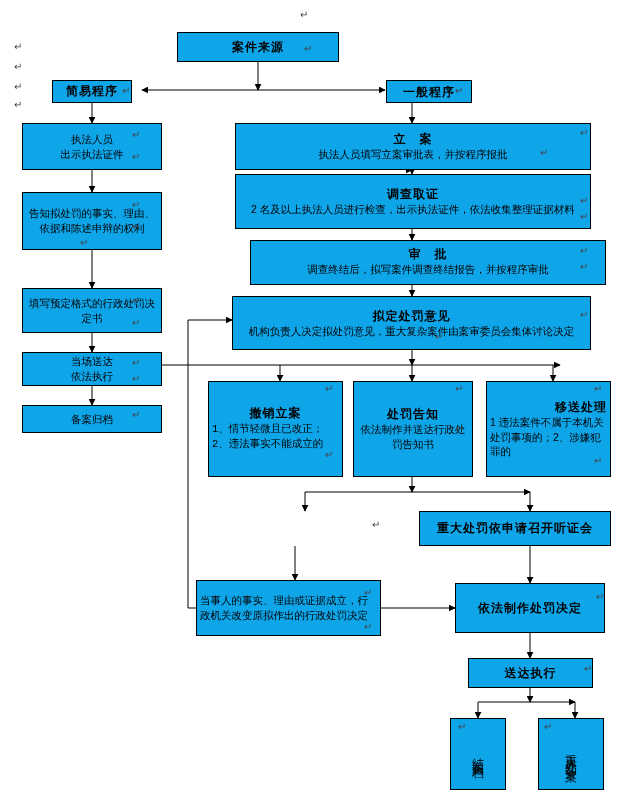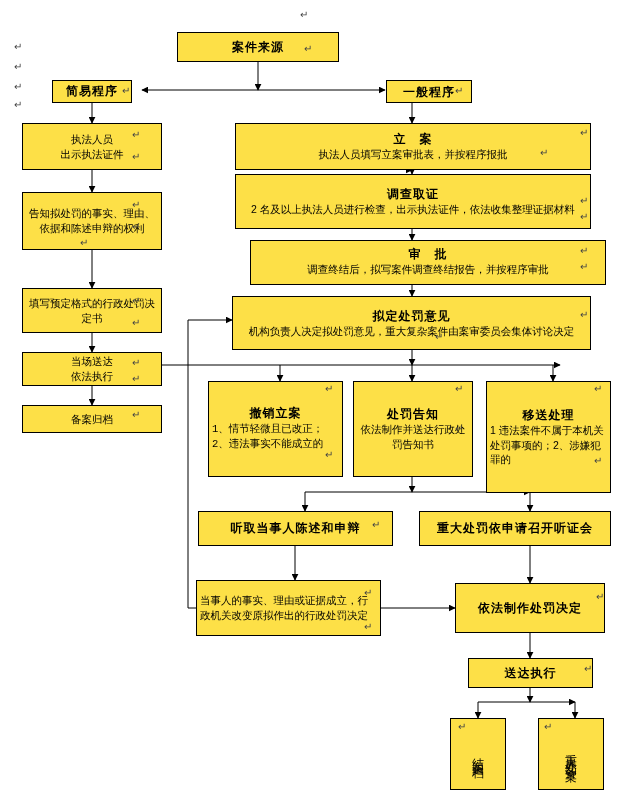--- a/index.html
+++ b/index.html
@@ -23,21 +23,21 @@
     left: 0;
     top: 0;
     width: 635px;
     height: 809px;
     pointer-events: none;
   }
   .node {
     position: absolute;
     box-sizing: border-box;
     border: 1px solid #000000;
-    background: #fde047;
+    background: #0ea5e9;
     display: flex;
     flex-direction: column;
     justify-content: center;
     align-items: center;
     text-align: center;
     font-size: 11px;
     line-height: 1.35;
     padding: 2px 3px;
   }
   .node .title {
@@ -187,28 +187,25 @@
   <div class="node left-body" style="left:208px; top:381px; width:135px; height:96px;font-family:Liberation Mono, monospace;">
     <div class="title">撤销立案</div>
     <div class="body">1、情节轻微且已改正；2、违法事实不能成立的</div>
   </div>
 
   <div class="node" style="left:353px; top:381px; width:120px; height:96px;">
     <div class="title">处罚告知</div>
     <div class="body">依法制作并送达行政处罚告知书</div>
   </div>
 
-  <div class="node left-body" style="left:486px; top:381px; width:125px; height:112px;">
+  <div class="node left-body" style="left:486px; top:381px; width:125px; height:96px;align-items:flex-end;">
     <div class="title">移送处理</div>
     <div class="body">1 违法案件不属于本机关处罚事项的；2、涉嫌犯罪的</div>
   </div>
 
-  <div class="node" style="left:198px; top:511px; width:195px; height:35px;">
-    <div class="title">听取当事人陈述和申辩</div>
-  </div>
 
   <div class="node" style="left:419px; top:511px; width:192px; height:35px;">
     <div class="title">重大处罚依申请召开听证会</div>
   </div>
 
   <div class="node left-body" style="left:196px; top:580px; width:185px; height:56px;">
     <div class="body">当事人的事实、理由或证据成立，行政机关改变原拟作出的行政处罚决定</div>
   </div>
 
   <div class="node" style="left:455px; top:583px; width:150px; height:50px;">

